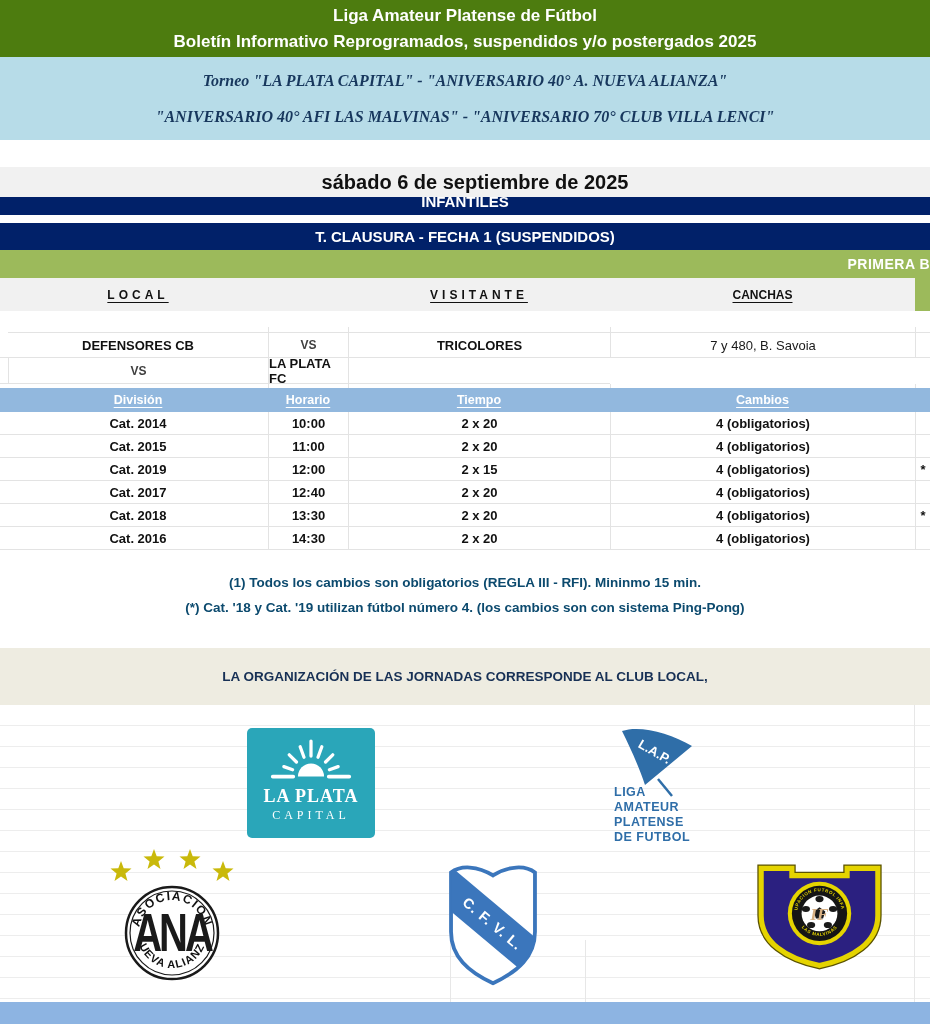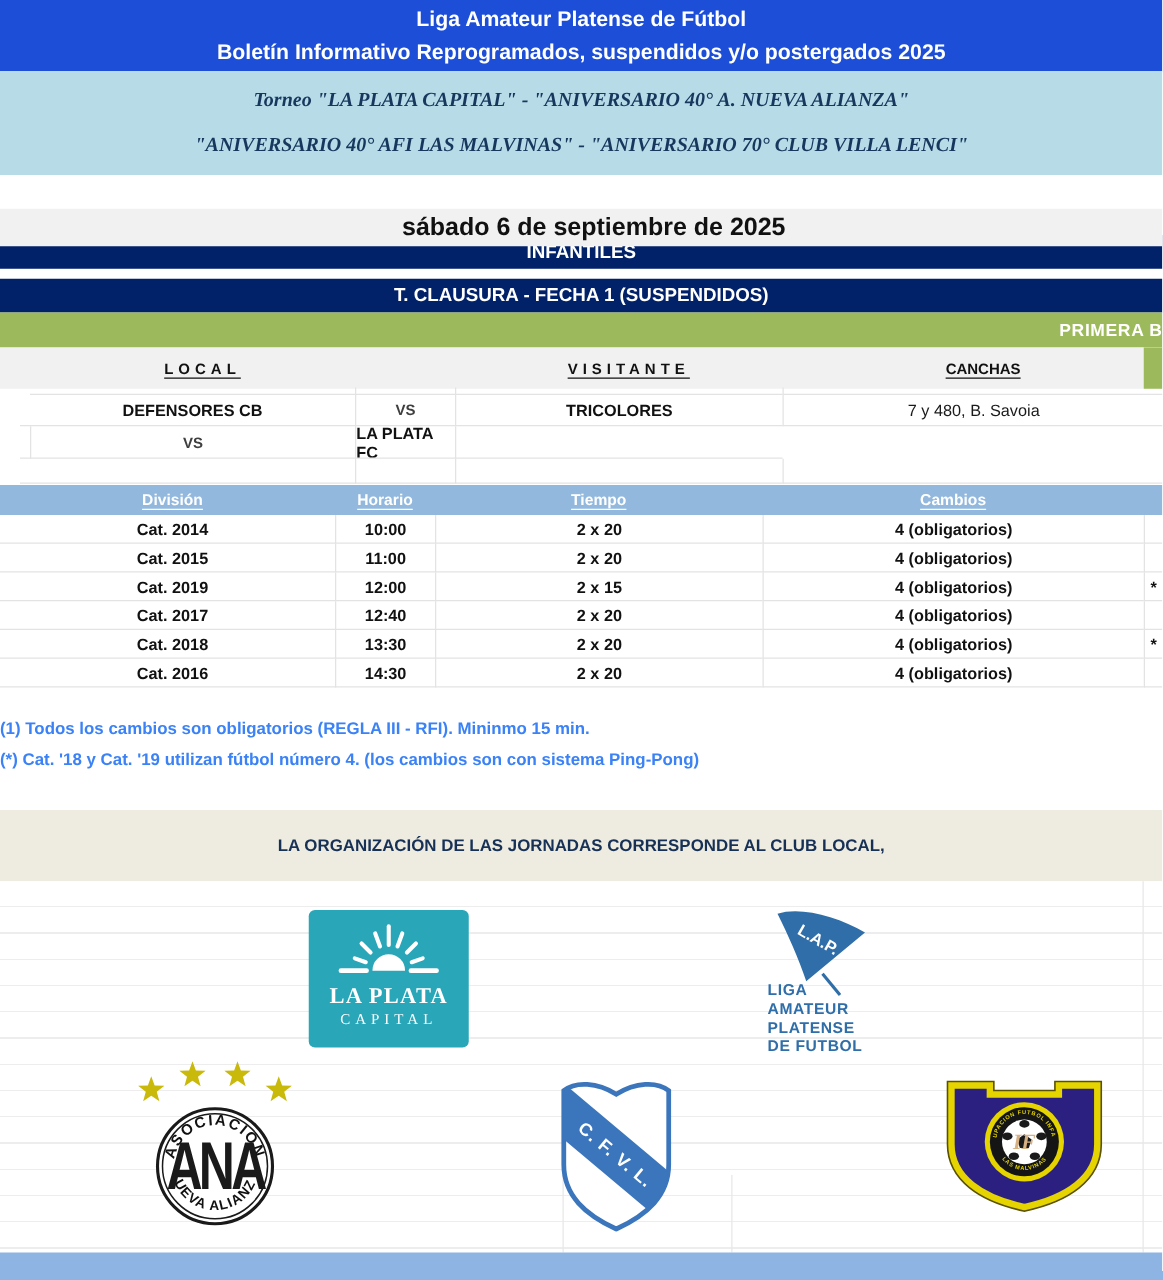--- a/index.html
+++ b/index.html
@@ -1,57 +1,57 @@
 <!DOCTYPE html>
 <html><head>
 <meta charset="utf-8">
 <style>
   html,body{margin:0;padding:0;background:#fff;}
   #page{position:relative;width:930px;height:1024px;background:#fff;overflow:hidden;
         font-family:"Liberation Sans",sans-serif;color:#111;}
   .abs{position:absolute;left:0;right:0;}
   .band{display:flex;flex-direction:column;align-items:center;justify-content:center;text-align:center;}
   
-  #band-title{top:0;height:57px;background:#1d4ed8;color:#fff;font-weight:bold;font-size:17px;line-height:26px;}
+  #band-title{top:0;height:57px;background:#4d7c0f;color:#fff;font-weight:bold;font-size:17px;line-height:26px;}
   
   #band-torneo{top:57px;height:83px;background:#B7DCE8;color:#17375D;
                font-family:"Liberation Serif",serif;font-style:italic;font-weight:bold;font-size:16px;}
   #band-torneo .tline{line-height:20px;margin:8px 0;}
   #band-infantiles{top:140px;height:27px;background:#012169;color:#fff;font-weight:bold;font-size:15px;margin-top:48px;}
   #band-date{top:167px;height:30px;background:#F1F1F1;color:#111;font-weight:bold;font-size:20px;padding-left:20px;}
   #band-clausura{top:223px;height:27px;background:#012169;color:#fff;font-weight:bold;font-size:15px;}
   #band-primerab{top:250px;height:28px;background:#9CBA5B;color:#fff;font-weight:bold;font-size:14px;letter-spacing:.5px;align-items:flex-end;}
   
   .trow{display:grid;grid-template-columns:8px 260px 80px 262px 305px 15px;}
   .cell{display:flex;align-items:center;justify-content:center;overflow:hidden;}
   .bl{border-left:1px solid #E3E3E3;}
   .bb{border-bottom:1px solid #E3E3E3;}
   
-  #match-header{top:278px;height:33px;background:#F1F1F1;padding-left:24px;}
+  #match-header{top:278px;height:33px;background:#F1F1F1;}
   #match-header .hd{font-size:12px;font-weight:bold;text-decoration:underline;text-underline-offset:3px;color:#111;}
   #match-header .sp{letter-spacing:4px;}
   #match-header .green-patch{position:absolute;right:0;top:0;width:15px;height:33px;background:#9CBA5B;}
   
-  #match-table{top:310px;margin-left:16px;}
+  #match-table{top:327px;}
   #match-table .trow.r0{height:6px;}
   #match-table .trow.r1{height:25px;}
   #match-table .trow.r2{height:26px;}
   #match-table .trow.r3{height:20px;}
   .team{font-weight:bold;font-size:13px;color:#111;}
   .vs{font-weight:bold;font-size:12px;color:#3f3f3f;}
   .cancha{font-size:13px;color:#1a1a1a;}
   
   #schedule-header{top:388px;height:24px;background:#92B8DE;}
   #schedule-header .hd{color:#fff;font-weight:bold;font-size:12.5px;text-decoration:underline;text-underline-offset:3px;}
   #schedule-table{top:412px;}
   #schedule-table .trow{height:23px;}
   #schedule-table .cell{font-weight:bold;font-size:13px;color:#111;}
   .astx{font-size:12px;font-weight:bold;}
   
-  #notes{top:570px;text-align:left;font-weight:bold;font-size:13.5px;color:#3b82f6;line-height:25px;}
+  #notes{top:570px;text-align:center;font-weight:bold;font-size:13.5px;color:#0c4a6e;line-height:25px;}
   
   #band-org{top:648px;height:57px;background:#EEECE1;color:#173055;font-weight:bold;font-size:13.5px;}
   #band-org .oline{line-height:23px;}
   
   #logos{top:705px;height:297px;
          background:repeating-linear-gradient(to bottom,#fff 0 20px,#EDEDED 20px 21px);}
   .vseg{position:absolute;width:1px;background:#E7E7E7;}
   #lpc-logo{position:absolute;left:247px;top:23px;width:128px;height:110px;background:#2AA6B9;border-radius:5px;
             display:flex;flex-direction:column;align-items:center;justify-content:flex-start;color:#fff;}
   #lpc-logo .t1{font-family:"Liberation Serif",serif;font-weight:bold;font-size:18px;letter-spacing:1px;margin-top:2px;}

